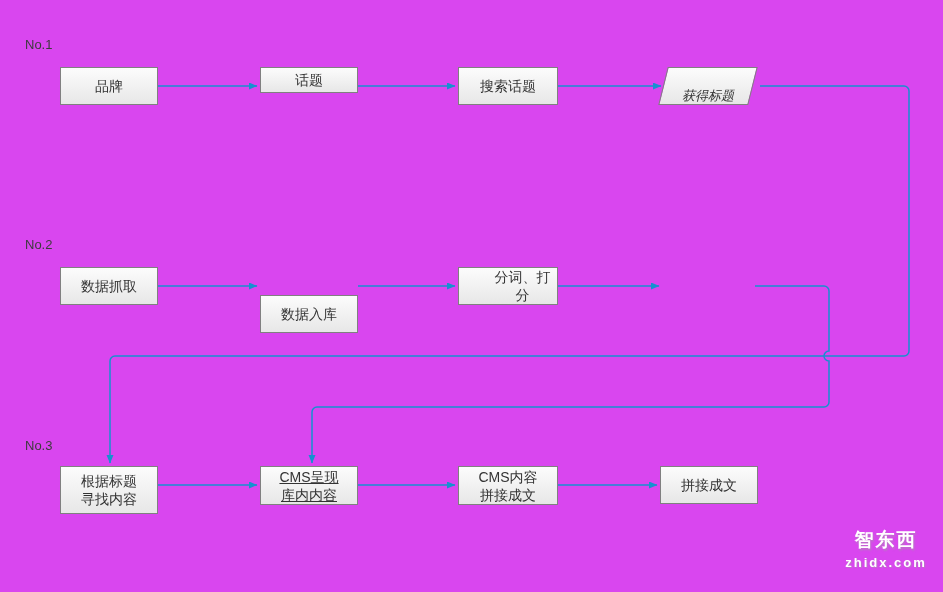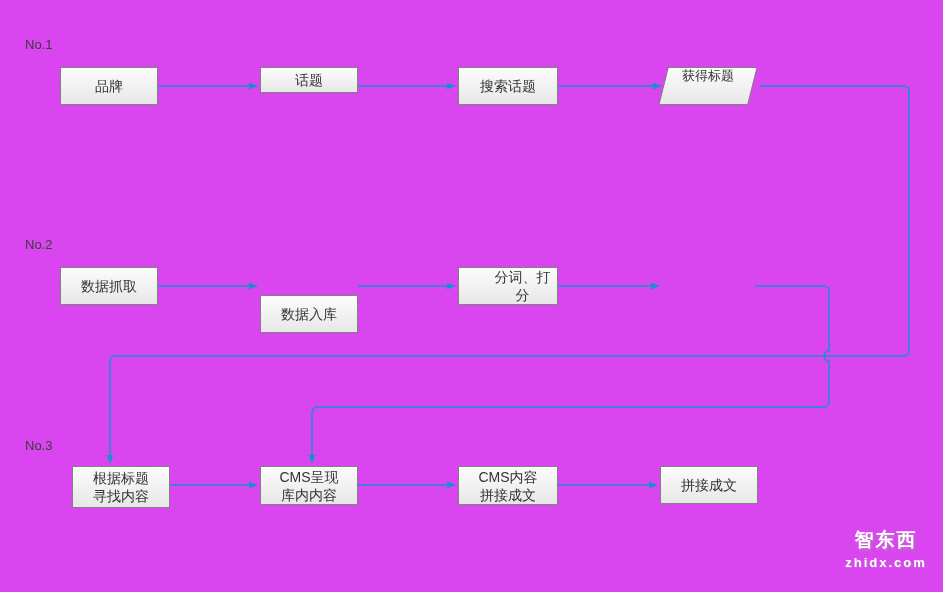--- a/index.html
+++ b/index.html
@@ -10,21 +10,21 @@
   .node{
     position:absolute;
     box-sizing:border-box;
     display:flex;flex-direction:column;align-items:center;justify-content:center;
     background:linear-gradient(180deg,#fcfcfc 0%,#e7e7e7 100%);
     border:1px solid #808080;
     color:#333333;font-size:14px;line-height:18px;text-align:center;
     z-index:2;
   }
   .para{
-    position:absolute;display:flex;align-items:flex-start;justify-content:center;z-index:2;
+    position:absolute;display:flex;align-items:flex-end;justify-content:center;z-index:2;font-style:italic;
   }
   .para .pshape{
     position:absolute;left:6px;right:6px;top:0;bottom:0;
     background:linear-gradient(180deg,#fcfcfc 0%,#e7e7e7 100%);
     border:1px solid #808080;box-sizing:border-box;
     transform:skewX(-14deg);
   }
   .para .plabel{position:relative;color:#333333;font-size:13px;}
   .watermark{
     position:absolute;left:834px;top:524px;width:104px;text-align:center;z-index:3;
@@ -91,25 +91,25 @@
   <div class="node" style="left:60px;top:267px;width:98px;height:38px;">
     <span>数据抓取</span>
   </div>
   <div class="node" style="left:260px;top:267px;width:98px;height:38px;margin-top:28px;">
     <span>数据入库</span>
   </div>
   <div class="node" style="left:458px;top:267px;width:100px;height:38px;padding-left:29px;">
     <span>分词、打分</span>
   </div>
 
-  <div class="node" style="left:72px;top:466px;width:98px;height:42px;">
+  <div class="node" style="left:60px;top:466px;width:98px;height:48px;">
     <span>根据标题</span>
     <span>寻找内容</span>
   </div>
-  <div class="node" style="left:260px;top:466px;width:98px;height:39px;">
+  <div class="node" style="left:260px;top:466px;width:98px;height:39px;text-decoration:underline;">
     <span>CMS呈现</span>
     <span>库内内容</span>
   </div>
   <div class="node" style="left:458px;top:466px;width:100px;height:39px;">
     <span>CMS内容</span>
     <span>拼接成文</span>
   </div>
   <div class="node" style="left:660px;top:466px;width:98px;height:38px;">
     <span>拼接成文</span>
   </div>

